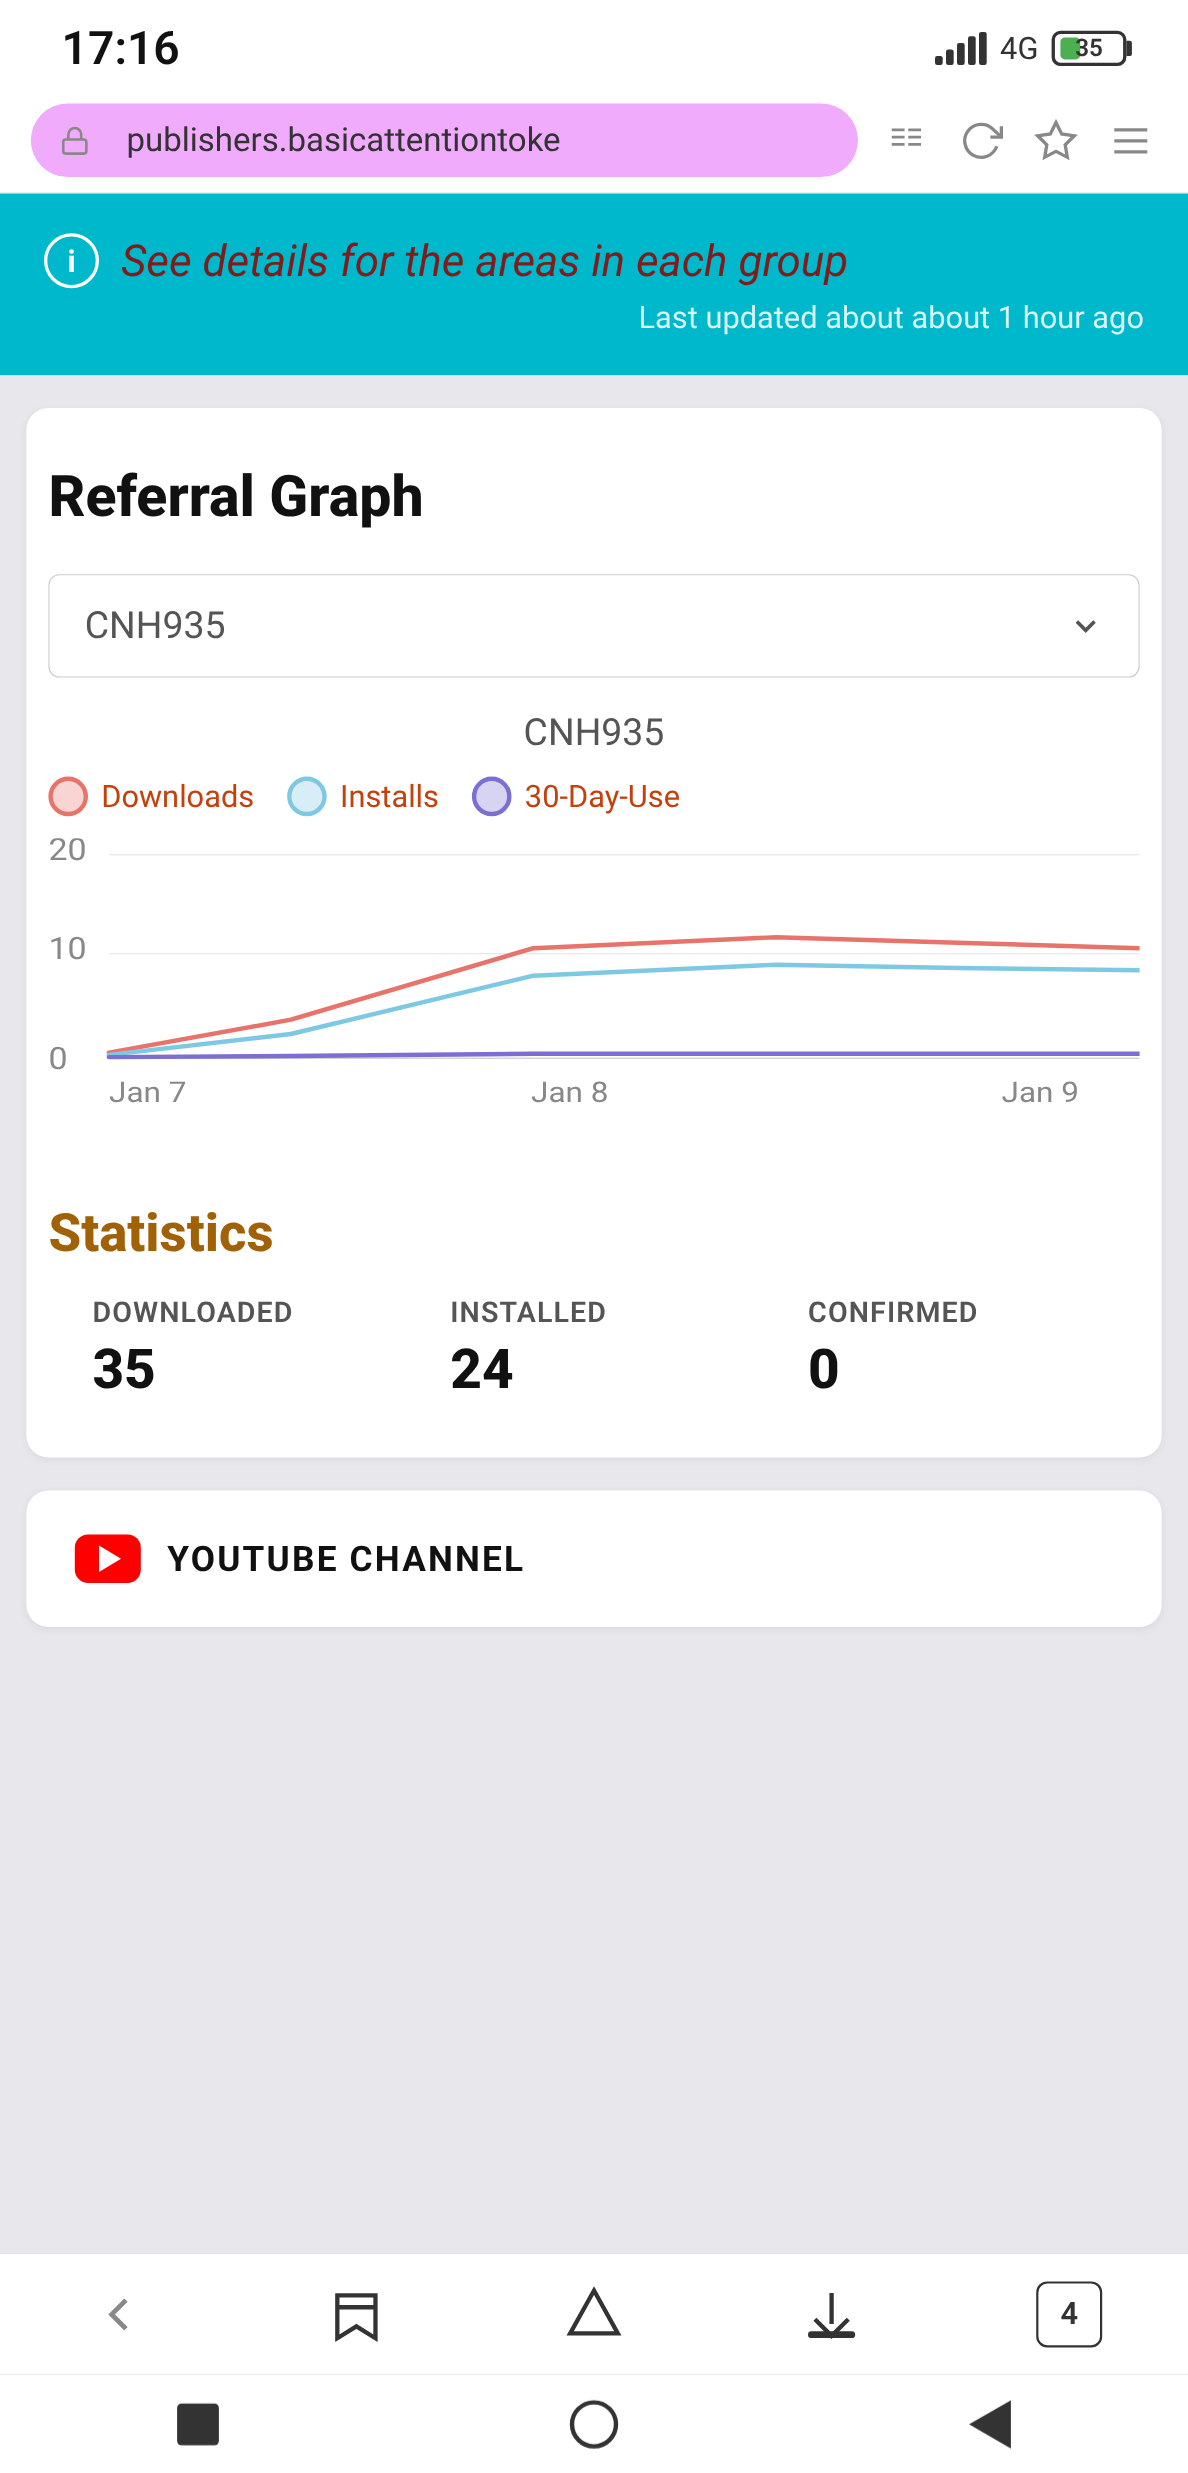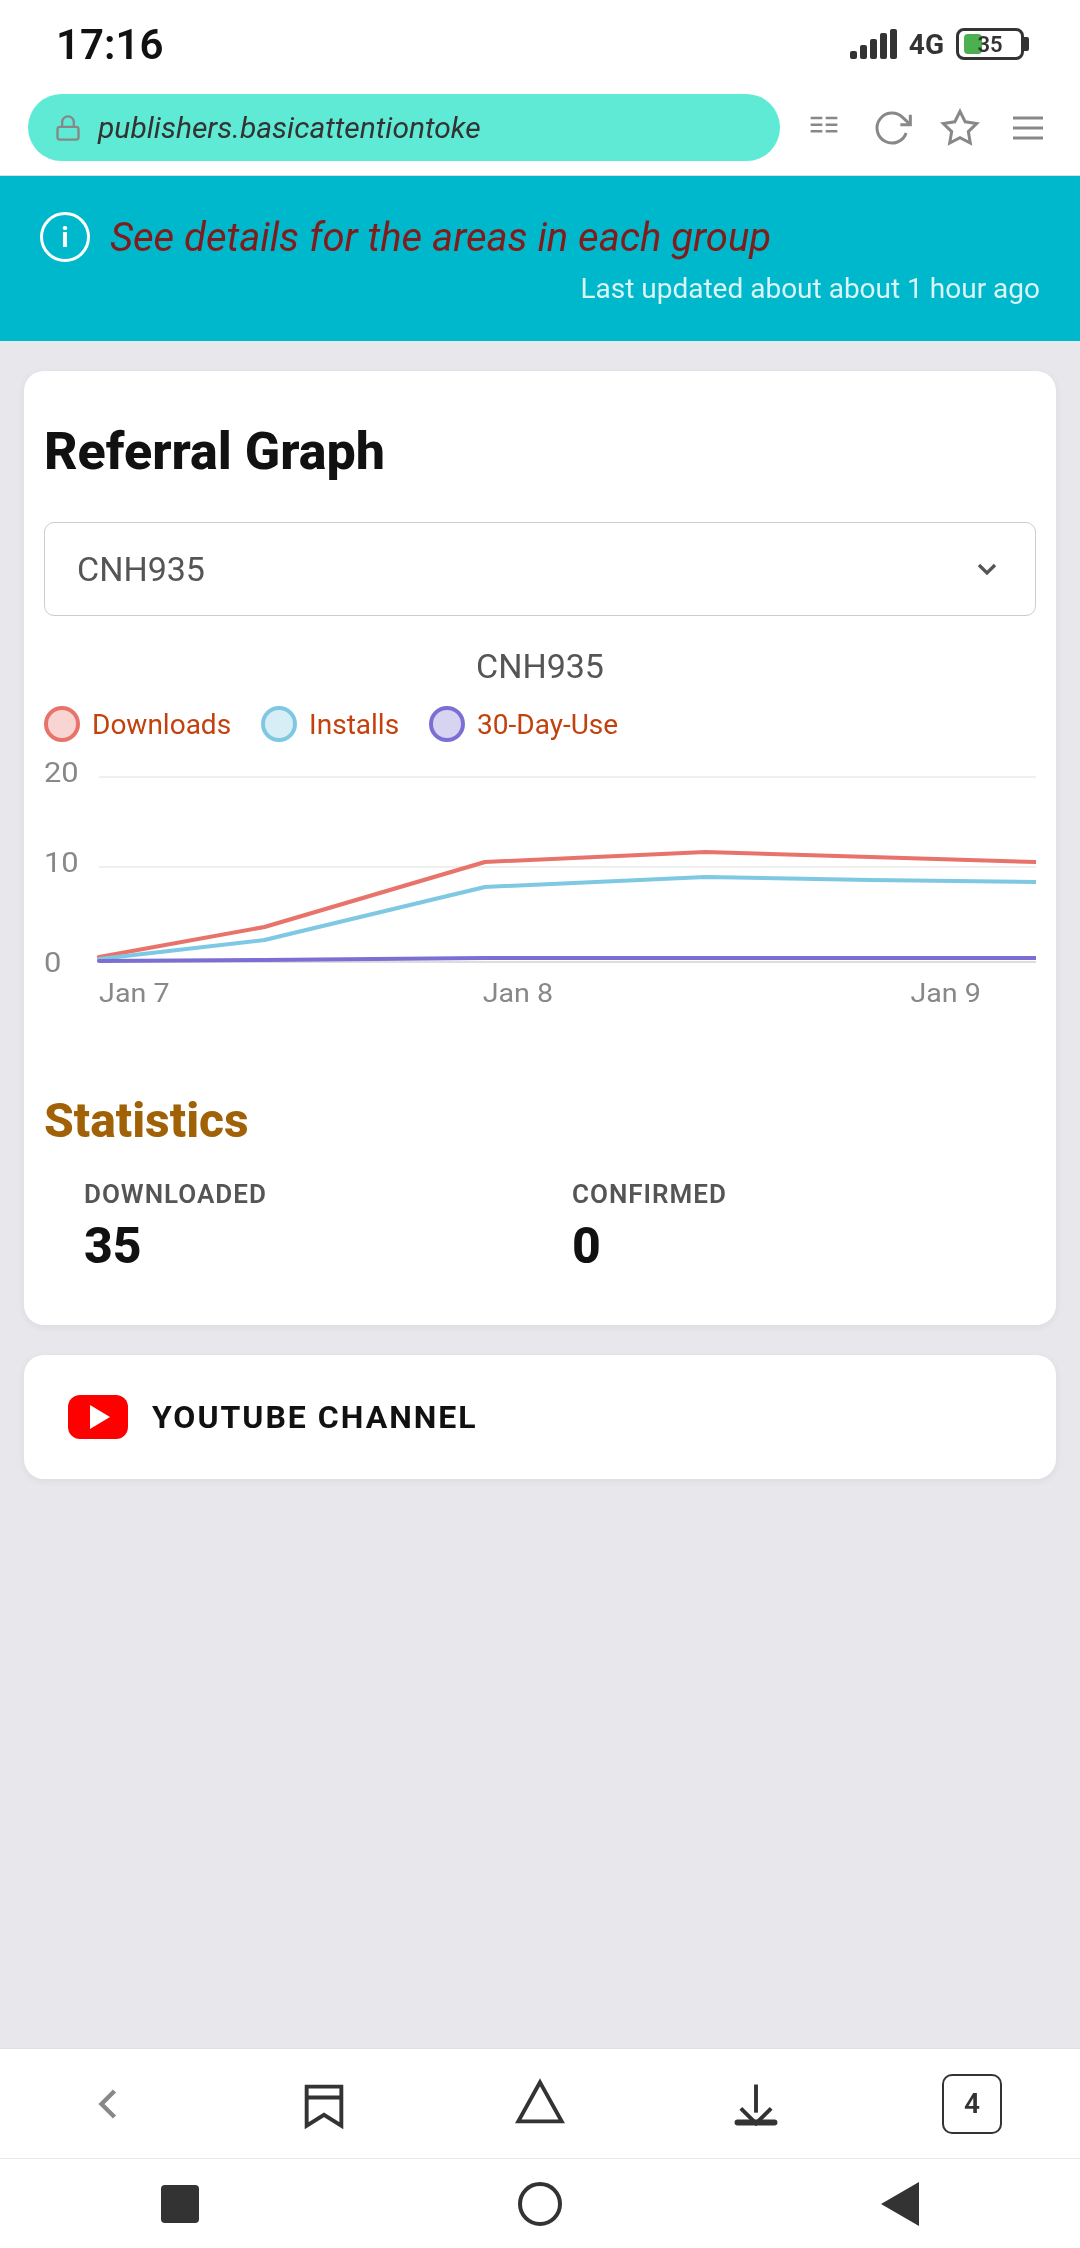--- a/index.html
+++ b/index.html
@@ -37,21 +37,21 @@
       gap: 3px;
       height: 30px;
     }
     .signal-bars span {
       width: 7px;
       background: #333;
       border-radius: 2px;
     }
     .network-label {
       font-size: 28px;
-      font-weight: 700;
+      font-weight: 400;
       color: #333;
     }
     .battery {
       display: flex;
       align-items: center;
       border: 3px solid #333;
       border-radius: 8px;
       padding: 3px 5px;
       gap: 3px;
       height: 32px;
@@ -87,27 +87,26 @@
     .browser-bar {
       background: #fff;
       padding: 14px 28px;
       display: flex;
       align-items: center;
       gap: 20px;
       border-bottom: 1px solid #ddd;
     }
     .url-bar {
       flex: 1;
-      background: #5eead4;
+      background: #f0abfc;
       border-radius: 40px;
       display: flex;
       align-items: center;
       padding: 16px 26px;
-      gap: 16px;
-      font-style: italic;
+      gap: 33px;
     }
     .lock-icon {
       width: 28px;
       height: 32px;
       color: #888;
     }
     .url-text {
       font-size: 30px;
       color: #333;
       flex: 1;
@@ -527,20 +526,24 @@
       </svg>
     </div>
 
     <div class="stats-title">Statistics</div>
     <div class="stats-row">
       <div class="stat-item">
         <div class="stat-label">DOWNLOADED</div>
         <div class="stat-value">35</div>
       </div>
       <div class="stat-item">
+        <div class="stat-label">INSTALLED</div>
+        <div class="stat-value">24</div>
+      </div>
+      <div class="stat-item">
         <div class="stat-label">CONFIRMED</div>
         <div class="stat-value">0</div>
       </div>
     </div>
   </div>
 
   <div class="youtube-card">
     <div class="youtube-icon"></div>
     <span class="youtube-label">YOUTUBE CHANNEL</span>
   </div>

